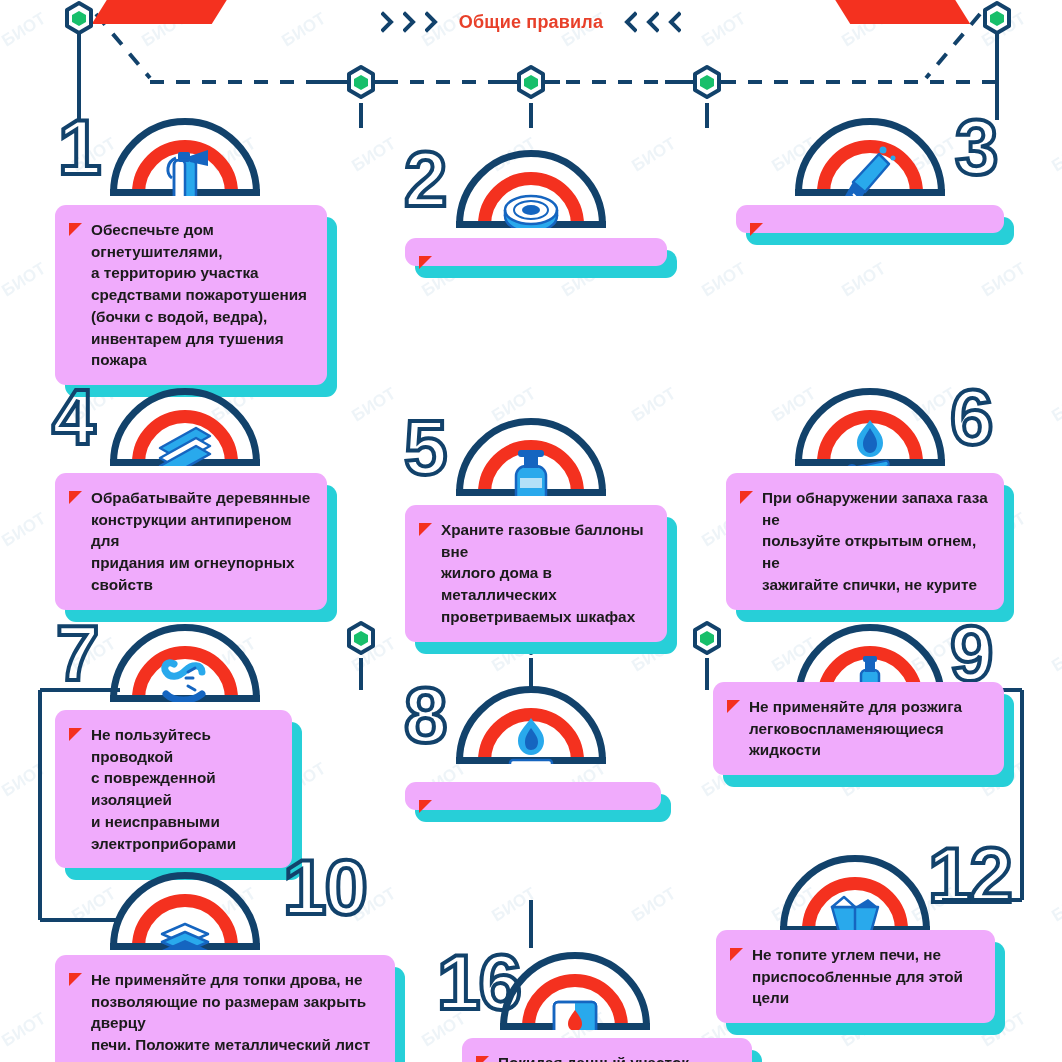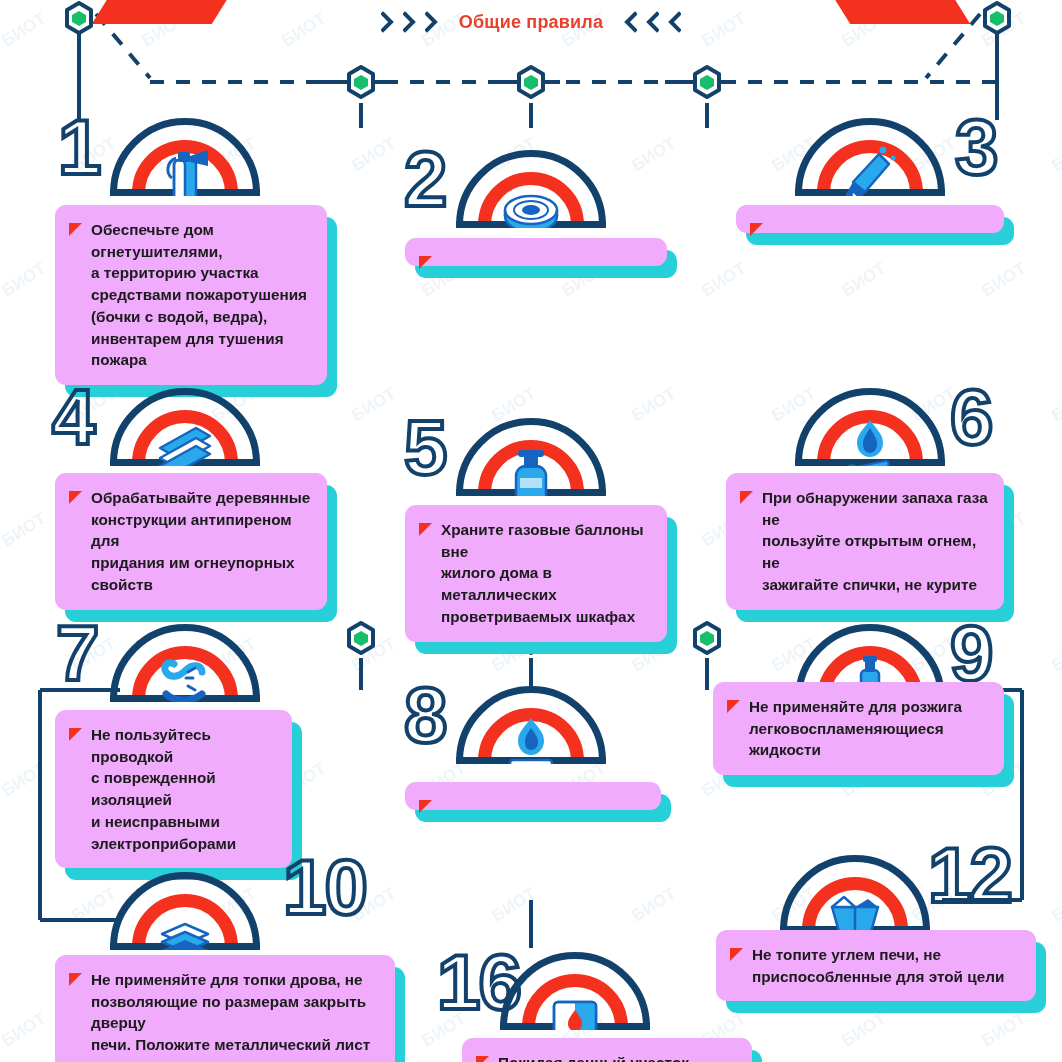--- a/index.html
+++ b/index.html
@@ -529,20 +529,20 @@
       <div class="baseline"></div>
       <div class="glyph">
         <svg viewBox="0 0 66 70">
           <path d="M10 26 L56 26 L47 58 L19 58 Z" fill="#29a9ec" stroke="#1565c0" stroke-width="2.5" stroke-linejoin="round"></path>
           <path d="M33 26 L33 58" stroke="#1565c0" stroke-width="2.5"></path>
           <path d="M10 26 L22 16 L33 26 Z" fill="#fff" stroke="#1565c0" stroke-width="2.5" stroke-linejoin="round"></path>
           <path d="M33 26 L46 18 L56 26 Z" fill="#1565c0"></path>
         </svg>
       </div>
     </div>
-    <div class="card" style="left:716px;top:930px;width:320px;">
+    <div class="card" style="left:716px;top:930px;width:279px;">
       <span class="tri"></span>
       <p>Не топите углем печи, не
 приспособленные для этой цели</p>
     </div>
   </div>
 
 </div>
 
 </body></html>

